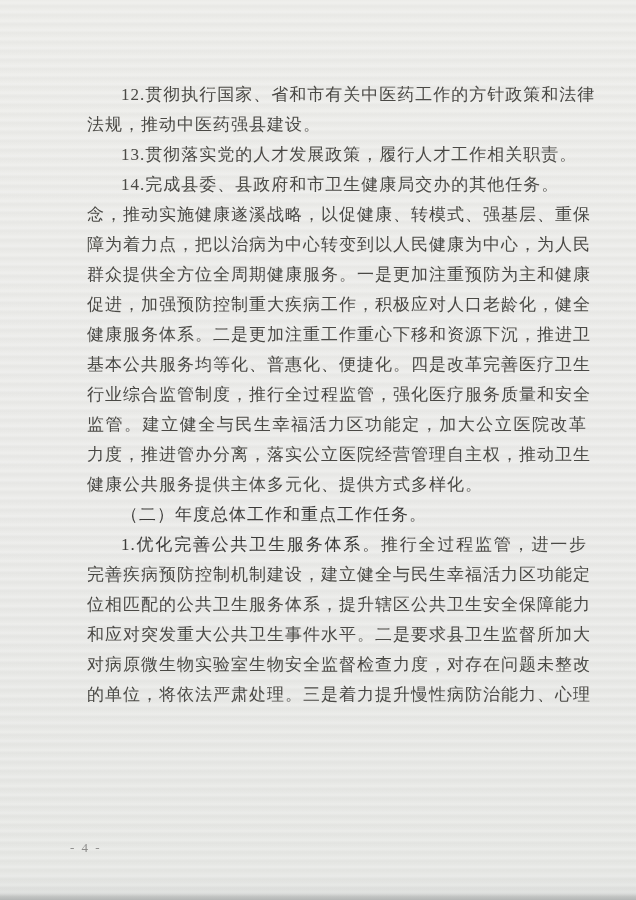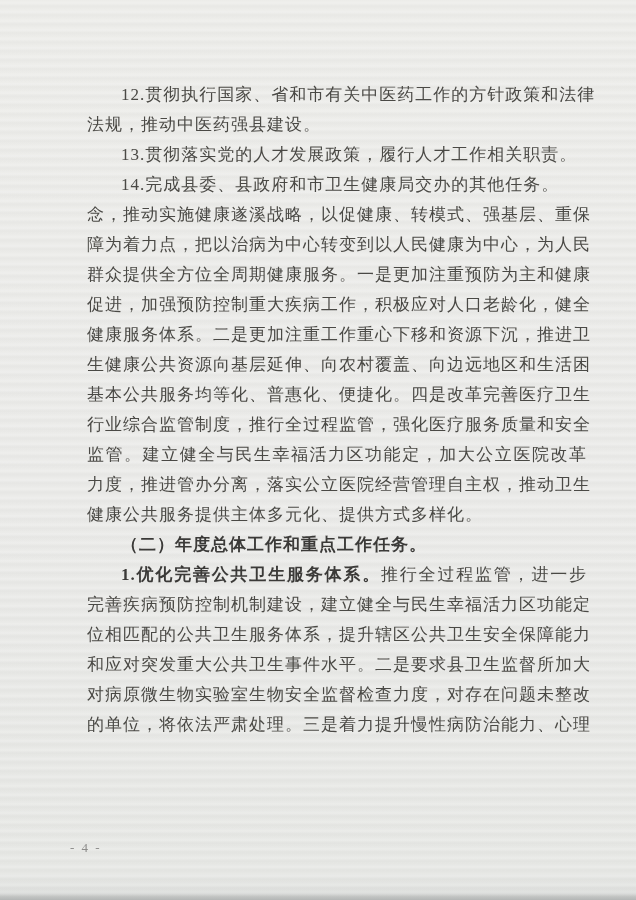--- a/index.html
+++ b/index.html
@@ -33,21 +33,21 @@
     line-height: 30px;
     height: 30px;
     letter-spacing: 1px;
     white-space: nowrap;
     text-align: justify;
     text-justify: inter-character;
     color: var(--ink);
   }
   .line.stretch { text-align-last: justify; }
   .line.indent { text-indent: 34px; }
-  .line.bold, .line .bold { font-weight: bold; color: var(--ink-bold); }
+  .line.bold, .line .bold { font-weight: normal; color: var(--ink-bold); }
   .footer {
     position: absolute;
     left: 70px; top: 840px;
     font-size: 13px;
     letter-spacing: 2px;
     color: var(--footer-ink);
   }
   .scan-edge-shadow {
     position: absolute;
     left: 0; right: 0; bottom: 0;
@@ -62,21 +62,20 @@
   <div class="text-block">
     <p class="line indent stretch">12.贯彻执行国家、省和市有关中医药工作的方针政策和法律</p>
     <p class="line">法规，推动中医药强县建设。</p>
     <p class="line indent">13.贯彻落实党的人才发展政策，履行人才工作相关职责。</p>
     <p class="line indent">14.完成县委、县政府和市卫生健康局交办的其他任务。</p>
     <p class="line stretch">念，推动实施健康遂溪战略，以促健康、转模式、强基层、重保</p>
     <p class="line stretch">障为着力点，把以治病为中心转变到以人民健康为中心，为人民</p>
     <p class="line stretch">群众提供全方位全周期健康服务。一是更加注重预防为主和健康</p>
     <p class="line stretch">促进，加强预防控制重大疾病工作，积极应对人口老龄化，健全</p>
     <p class="line stretch">健康服务体系。二是更加注重工作重心下移和资源下沉，推进卫</p>
-    <p class="line stretch">生健康公共资源向基层延伸、向农村覆盖、向边远地区和生活困</p>
     <p class="line stretch">基本公共服务均等化、普惠化、便捷化。四是改革完善医疗卫生</p>
     <p class="line stretch">行业综合监管制度，推行全过程监管，强化医疗服务质量和安全</p>
     <p class="line stretch">监管。建立健全与民生幸福活力区功能定，加大公立医院改革</p>
     <p class="line stretch">力度，推进管办分离，落实公立医院经营管理自主权，推动卫生</p>
     <p class="line">健康公共服务提供主体多元化、提供方式多样化。</p>
     <p class="line indent bold">（二）年度总体工作和重点工作任务。</p>
     <p class="line indent stretch"><span class="bold">1.优化完善公共卫生服务体系。</span><span>推行全过程监管，进一步</span></p>
     <p class="line stretch">完善疾病预防控制机制建设，建立健全与民生幸福活力区功能定</p>
     <p class="line stretch">位相匹配的公共卫生服务体系，提升辖区公共卫生安全保障能力</p>
     <p class="line stretch">和应对突发重大公共卫生事件水平。二是要求县卫生监督所加大</p>

